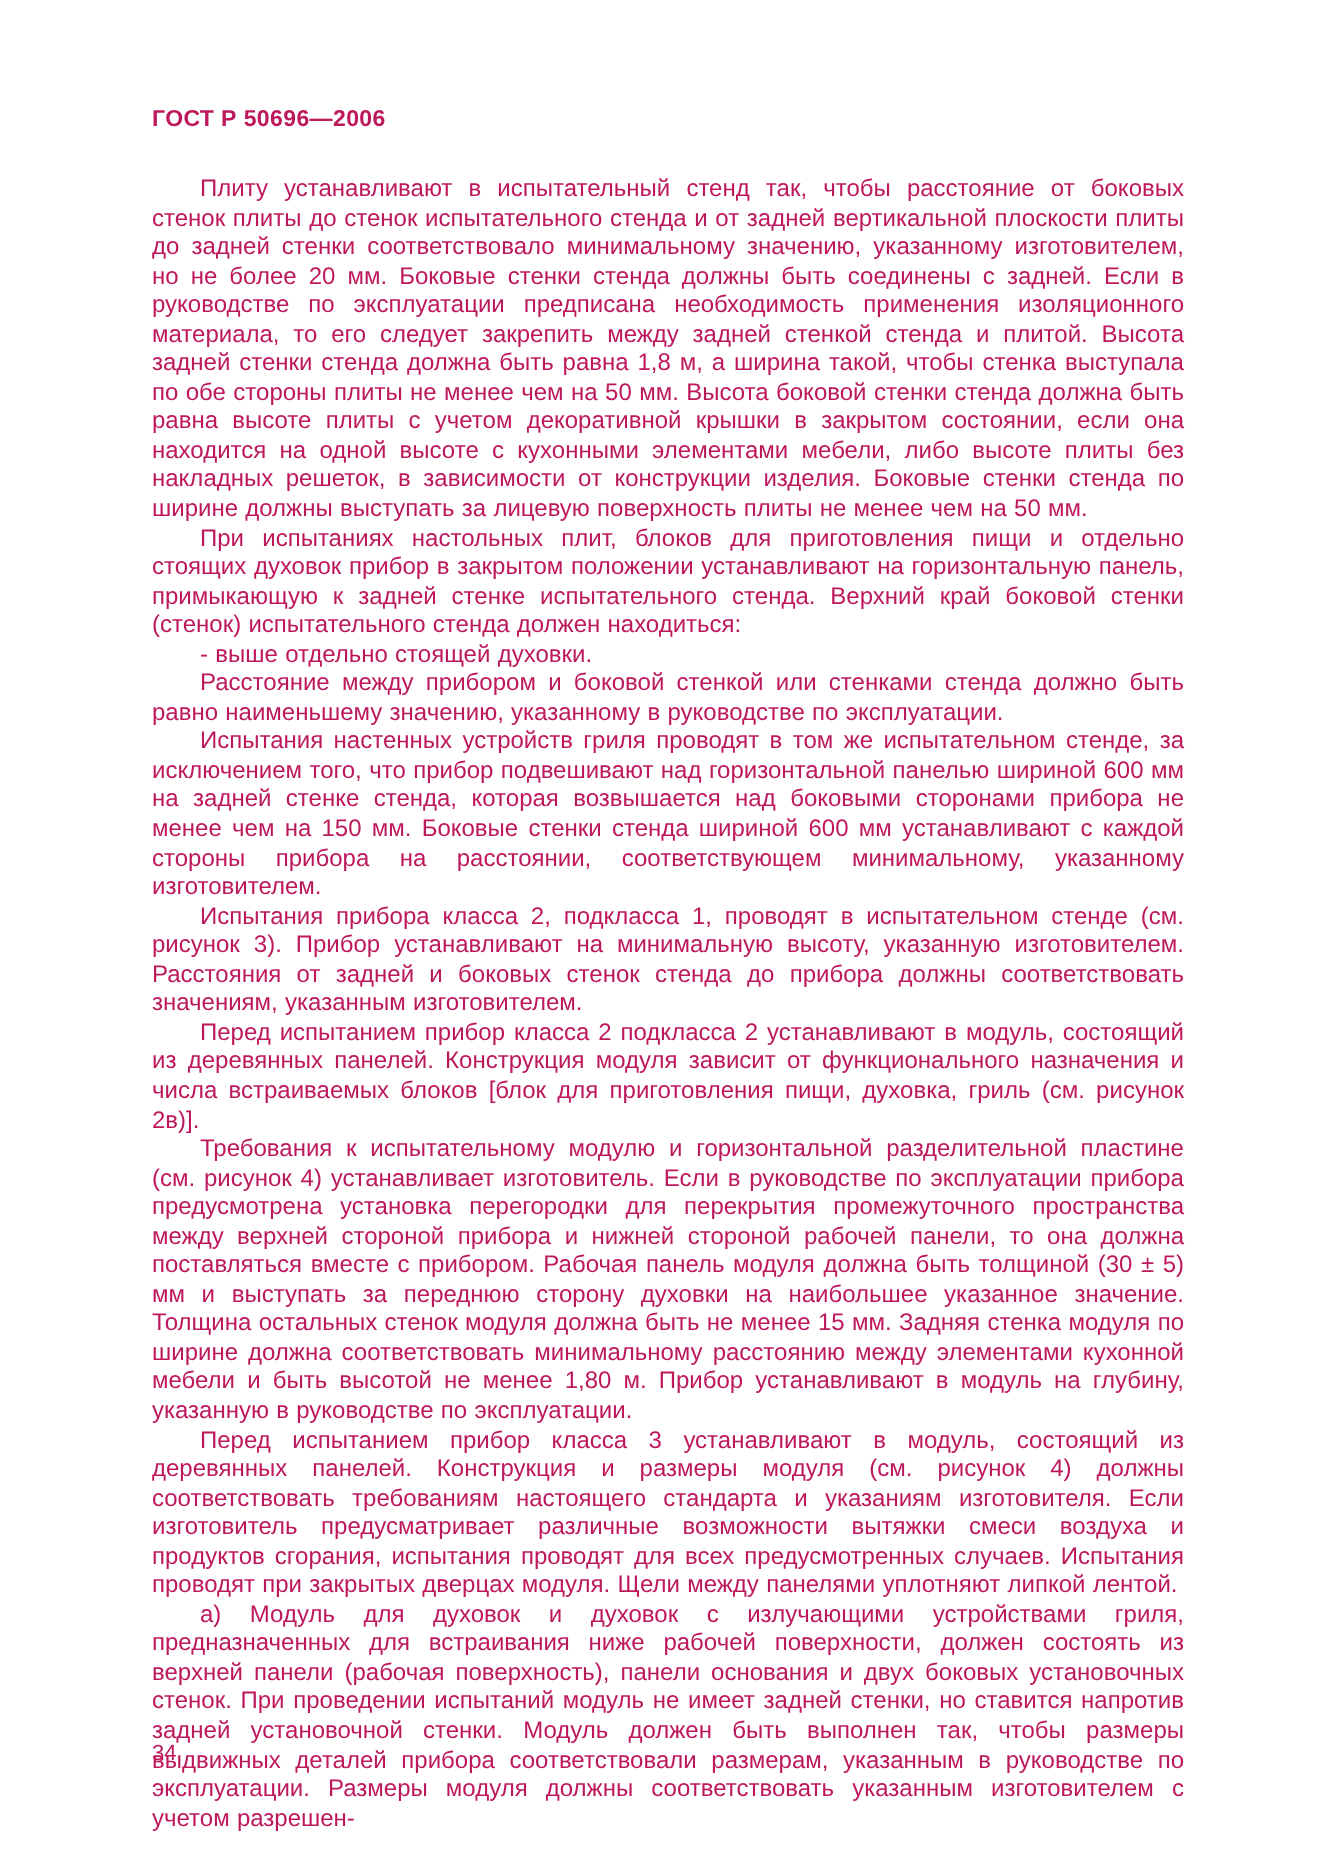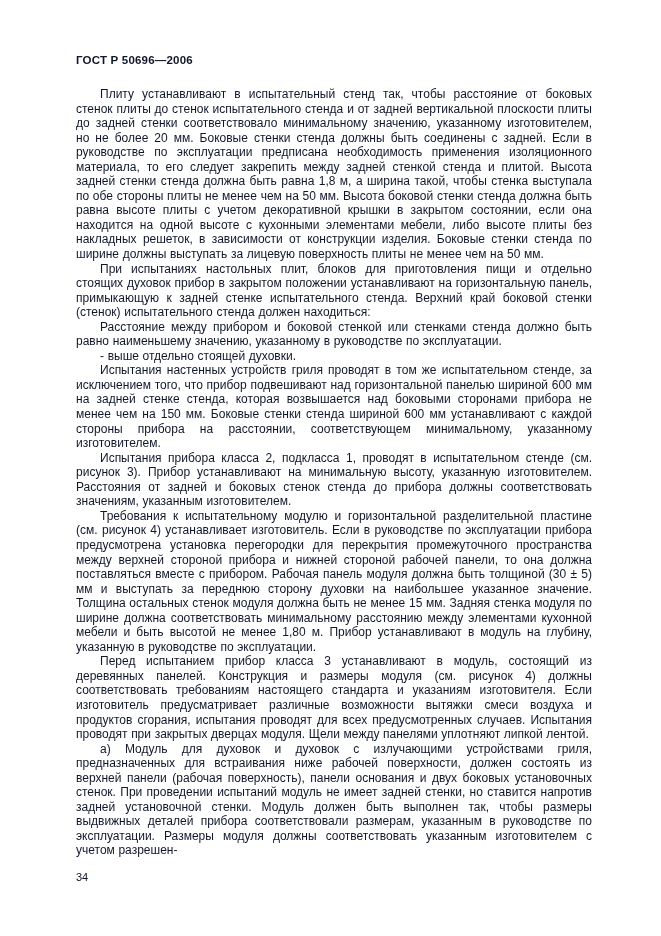--- a/index.html
+++ b/index.html
@@ -5,21 +5,21 @@
   html, body {
     margin: 0;
     padding: 0;
     background: #ffffff;
   }
   .page {
     position: relative;
     width: 661px;
     height: 936px;
     background: #ffffff;
-    color: #0f172a;
+    color: #be185d;
     font-family: "Liberation Sans", sans-serif;
     overflow: hidden;
   }
   .doc-header {
     position: absolute;
     top: 54px;
     left: 76px;
     font-size: 11.5px;
     font-weight: bold;
     letter-spacing: 0.2px;
@@ -50,24 +50,25 @@
 </head>
 <body>
 
 <div class="page">
 
   <div class="doc-header">ГОСТ Р 50696—2006</div>
 
   <div class="content">
     <p>Плиту устанавливают в испытательный стенд так, чтобы расстояние от боковых стенок плиты до стенок испытательного стенда и от задней вертикальной плоскости плиты до задней стенки соответствовало минимальному значению, указанному изготовителем, но не более 20 мм. Боковые стенки стенда должны быть соединены с задней. Если в руководстве по эксплуатации предписана необходимость применения изоляционного материала, то его следует закрепить между задней стенкой стенда и плитой. Высота задней стенки стенда должна быть равна 1,8 м, а ширина такой, чтобы стенка выступала по обе стороны плиты не менее чем на 50 мм. Высота боковой стенки стенда должна быть равна высоте плиты с учетом декоративной крышки в закрытом состоянии, если она находится на одной высоте с кухонными элементами мебели, либо высоте плиты без накладных решеток, в зависимости от конструкции изделия. Боковые стенки стенда по ширине должны выступать за лицевую поверхность плиты не менее чем на 50 мм.</p>
     <p>При испытаниях настольных плит, блоков для приготовления пищи и отдельно стоящих духовок прибор в закрытом положении устанавливают на горизонтальную панель, примыкающую к задней стенке испытательного стенда. Верхний край боковой стенки (стенок) испытательного стенда должен находиться:</p>
+    <p>- выше отдельно стоящей духовки.</p>
     <p>Расстояние между прибором и боковой стенкой или стенками стенда должно быть равно наименьшему значению, указанному в руководстве по эксплуатации.</p>
-    <p>- выше отдельно стоящей духовки.</p>
     <p>Испытания настенных устройств гриля проводят в том же испытательном стенде, за исключением того, что прибор подвешивают над горизонтальной панелью шириной 600 мм на задней стенке стенда, которая возвышается над боковыми сторонами прибора не менее чем на 150 мм. Боковые стенки стенда шириной 600 мм устанавливают с каждой стороны прибора на расстоянии, соответствующем минимальному, указанному изготовителем.</p>
     <p>Испытания прибора класса 2, подкласса 1, проводят в испытательном стенде (см. рисунок 3). Прибор устанавливают на минимальную высоту, указанную изготовителем. Расстояния от задней и боковых стенок стенда до прибора должны соответствовать значениям, указанным изготовителем.</p>
+    <p>Перед испытанием прибор класса 2 подкласса 2 устанавливают в модуль, состоящий из деревянных панелей. Конструкция модуля зависит от функционального назначения и числа встраиваемых блоков [блок для приготовления пищи, духовка, гриль (см. рисунок 2в)].</p>
     <p>Требования к испытательному модулю и горизонтальной разделительной пластине (см. рисунок 4) устанавливает изготовитель. Если в руководстве по эксплуатации прибора предусмотрена установка перегородки для перекрытия промежуточного пространства между верхней стороной прибора и нижней стороной рабочей панели, то она должна поставляться вместе с прибором. Рабочая панель модуля должна быть толщиной (30 ± 5) мм и выступать за переднюю сторону духовки на наибольшее указанное значение. Толщина остальных стенок модуля должна быть не менее 15 мм. Задняя стенка модуля по ширине должна соответствовать минимальному расстоянию между элементами кухонной мебели и быть высотой не менее 1,80 м. Прибор устанавливают в модуль на глубину, указанную в руководстве по эксплуатации.</p>
     <p>Перед испытанием прибор класса 3 устанавливают в модуль, состоящий из деревянных панелей. Конструкция и размеры модуля (см. рисунок 4) должны соответствовать требованиям настоящего стандарта и указаниям изготовителя. Если изготовитель предусматривает различные возможности вытяжки смеси воздуха и продуктов сгорания, испытания проводят для всех предусмотренных случаев. Испытания проводят при закрытых дверцах модуля. Щели между панелями уплотняют липкой лентой.</p>
     <p>а) Модуль для духовок и духовок с излучающими устройствами гриля, предназначенных для встраивания ниже рабочей поверхности, должен состоять из верхней панели (рабочая поверхность), панели основания и двух боковых установочных стенок. При проведении испытаний модуль не имеет задней стенки, но ставится напротив задней установочной стенки. Модуль должен быть выполнен так, чтобы размеры выдвижных деталей прибора соответствовали размерам, указанным в руководстве по эксплуатации. Размеры модуля должны соответствовать указанным изготовителем с учетом разрешен-</p>
   </div>
 
   <div class="page-number">34</div>
 
 </div>
 
 </body></html>

